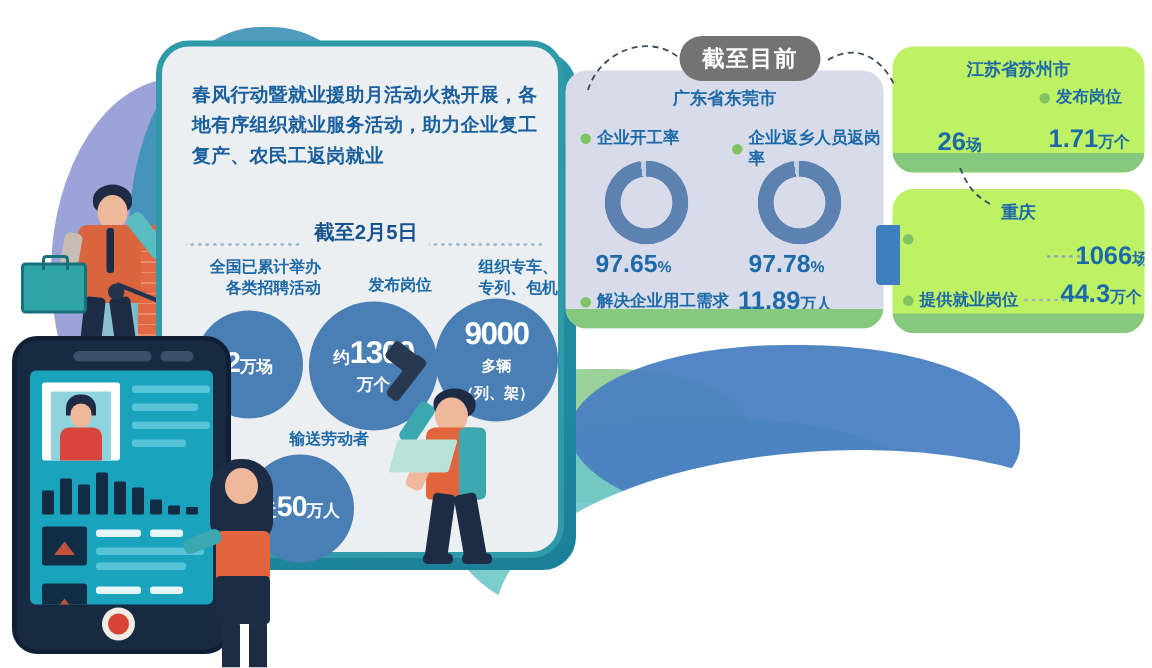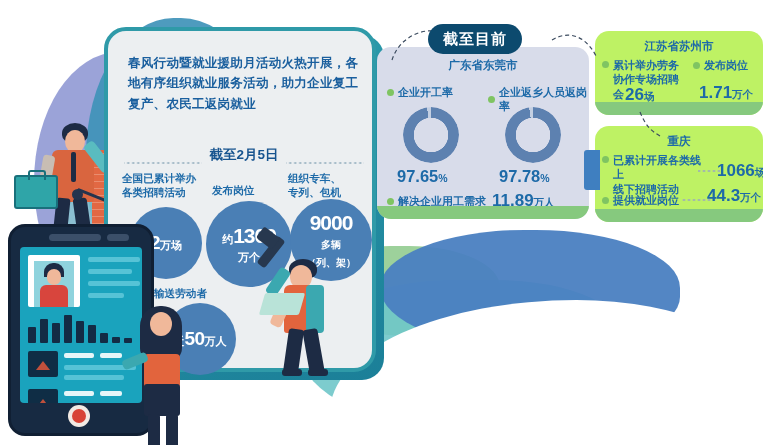--- a/index.html
+++ b/index.html
@@ -66,38 +66,38 @@
     flex:1;height:2px;
     background-image:radial-gradient(circle,#9fb6c4 1px,transparent 1.2px);
     background-size:5px 3px;background-repeat:repeat-x;
     background-position:center;
   }
   .divider-label{
     font-size:13.5px;font-weight:bold;color:#17548f;white-space:nowrap;
   }
 
   .stat-label{
-    position:absolute;text-align:left;color:#1d6aa8;
+    position:absolute;text-align:right;color:#1d6aa8;
     font-size:10.6px;line-height:1.35;font-weight:bold;
   }
   .bubble{
     position:absolute;border-radius:50%;background:#4a7fb5;
     color:#ffffff;display:flex;flex-direction:column;
     align-items:center;justify-content:center;text-align:center;
     font-weight:bold;line-height:1.1;
   }
   .bubble .big{font-size:19px;letter-spacing:-.5px;}
   .bubble .big2{font-size:21px;letter-spacing:-1px;}
   .bubble .sm{font-size:11px;}
   .bubble .sm2{font-size:10px;}
 
   
   .badge-now{
-    position:absolute;left:428px;top:24px;width:94px;height:30px;
-    background:#0c4a6e;border-radius:15px;color:#fff;font-weight:bold;
+    position:absolute;left:453px;top:24px;width:94px;height:30px;
+    background:#737373;border-radius:15px;color:#fff;font-weight:bold;
     font-size:15px;display:flex;align-items:center;justify-content:center;
     letter-spacing:1px;z-index:6;
   }
   .dash-svg{position:absolute;left:0;top:0;width:768px;height:445px;pointer-events:none;z-index:5;}
 
   
   .panel{
     position:absolute;background:#bef264;border-radius:14px;overflow:hidden;
   }
   .panel-green-band{position:absolute;left:0;bottom:0;width:100%;height:13px;background:#86c97e;}
@@ -366,46 +366,39 @@
       <span class="num-big" style="margin-left:6px;">
         <span>11.89</span><span class="unit">万人</span>
       </span>
     </div>
     <div class="panel-green-band"></div>
   </div>
 
   <div class="panel" style="left:595px;top:31px;width:168px;height:84px;">
     <div class="panel-title" style="margin-top:8px;">江苏省苏州市</div>
 
-    <div style="position:absolute;left:7px;top:27px;display:flex;align-items:flex-start;width:86px;">
-      <span class="dot" style="margin-top:3px;"></span>
-      <span class="metric-label" style="white-space:pre-line">累计举办劳务
-协作专场招聘会</span>
-    </div>
     <div class="num-big" style="position:absolute;left:30px;top:54px;">
       <span>26</span><span class="unit">场</span>
     </div>
 
     <div style="position:absolute;left:98px;top:27px;display:flex;align-items:center;">
       <span class="dot"></span>
       <span class="metric-label">发布岗位</span>
     </div>
     <div class="num-big" style="position:absolute;left:104px;top:52px;">
       <span>1.71</span><span class="unit">万个</span>
     </div>
     <div class="panel-green-band"></div>
   </div>
 
   <div class="panel" style="left:595px;top:126px;width:168px;height:96px;">
     <div class="panel-title" style="margin-top:8px;">重庆</div>
 
     <div style="position:absolute;left:7px;top:27px;display:flex;align-items:flex-start;">
       <span class="dot" style="margin-top:3px;"></span>
-      <span class="metric-label" style="white-space:pre-line;width:92px;">已累计开展各类线上
-线下招聘活动</span>
     </div>
     <span class="dashline" style="position:absolute;left:100px;top:44px;width:22px;"></span>
     <div class="num-big" style="position:absolute;left:122px;top:35px;">
       <span>1066</span><span class="unit">场</span>
     </div>
 
     <div style="position:absolute;left:7px;top:67px;display:flex;align-items:center;">
       <span class="dot"></span>
       <span class="metric-label">提供就业岗位</span>
       <span class="dashline"></span>

